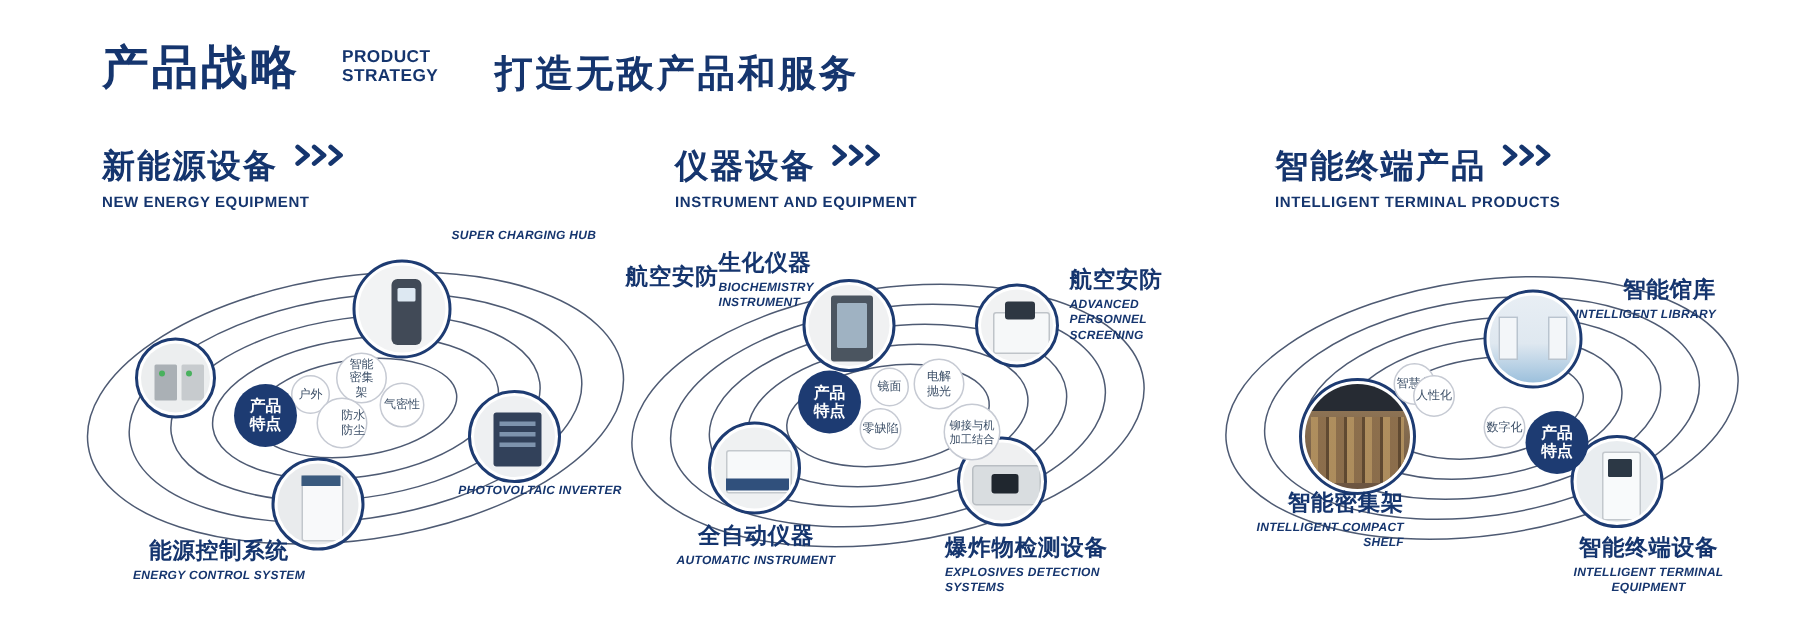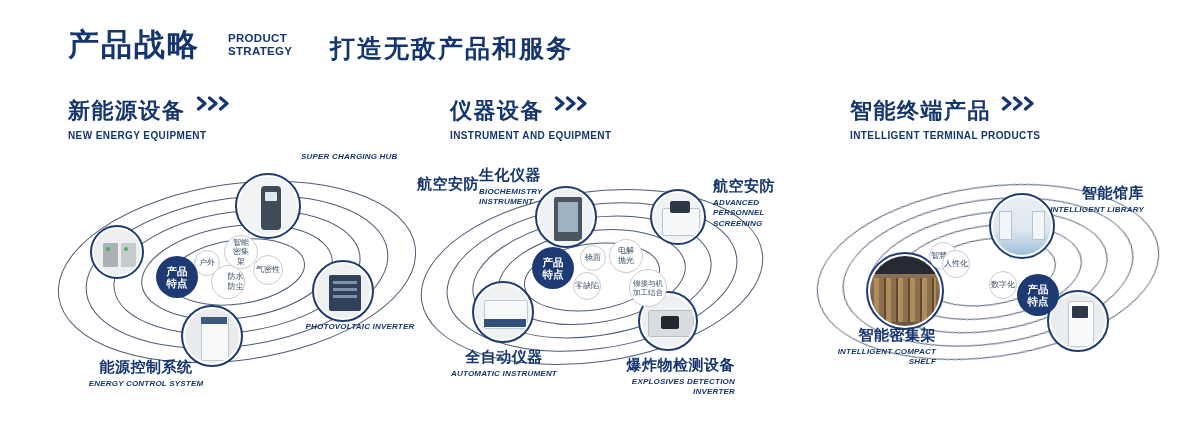--- a/index.html
+++ b/index.html
@@ -254,23 +254,23 @@
     <span class="en">BIOCHEMISTRY INSTRUMENT</span>
   </div>
   <div class="label" style="left:713px;top:177px;width:100px;text-align:left;">
     <span class="zh">航空安防</span>
     <span class="en">ADVANCED PERSONNEL SCREENING</span>
   </div>
   <div class="label" style="left:446px;top:348px;width:116px;text-align:center;">
     <span class="zh">全自动仪器</span>
     <span class="en">AUTOMATIC INSTRUMENT</span>
   </div>
-  <div class="label" style="left:597px;top:356px;width:138px;text-align:right;">
+  <div class="label" style="left:630px;top:356px;width:138px;text-align:left;">
     <span class="zh">爆炸物检测设备</span>
-    <span class="en">EXPLOSIVES DETECTION INVERTER</span>
+    <span class="en">EXPLOSIVES DETECTION SYSTEMS</span>
   </div>
 
   <div class="product-circle" style="left:989px;top:193px;width:66px;height:66px;">
     <div class="photo ph-library"></div>
   </div>
   <div class="product-circle" style="left:866px;top:252px;width:78px;height:78px;">
     <div class="photo ph-shelf"></div>
   </div>
   <div class="product-circle" style="left:1047px;top:290px;width:62px;height:62px;">
     <div class="photo ph-kiosk"></div>
@@ -291,14 +291,18 @@
   </div>
 
   <div class="label" style="left:1034px;top:184px;width:110px;text-align:right;">
     <span class="zh">智能馆库</span>
     <span class="en">INTELLIGENT LIBRARY</span>
   </div>
   <div class="label" style="left:836px;top:326px;width:100px;text-align:right;">
     <span class="zh">智能密集架</span>
     <span class="en">INTELLIGENT COMPACT SHELF</span>
   </div>
+  <div class="label" style="left:1028px;top:356px;width:142px;text-align:center;">
+    <span class="zh">智能终端设备</span>
+    <span class="en">INTELLIGENT TERMINAL EQUIPMENT</span>
+  </div>
 
 </div>
 
 </body></html>

